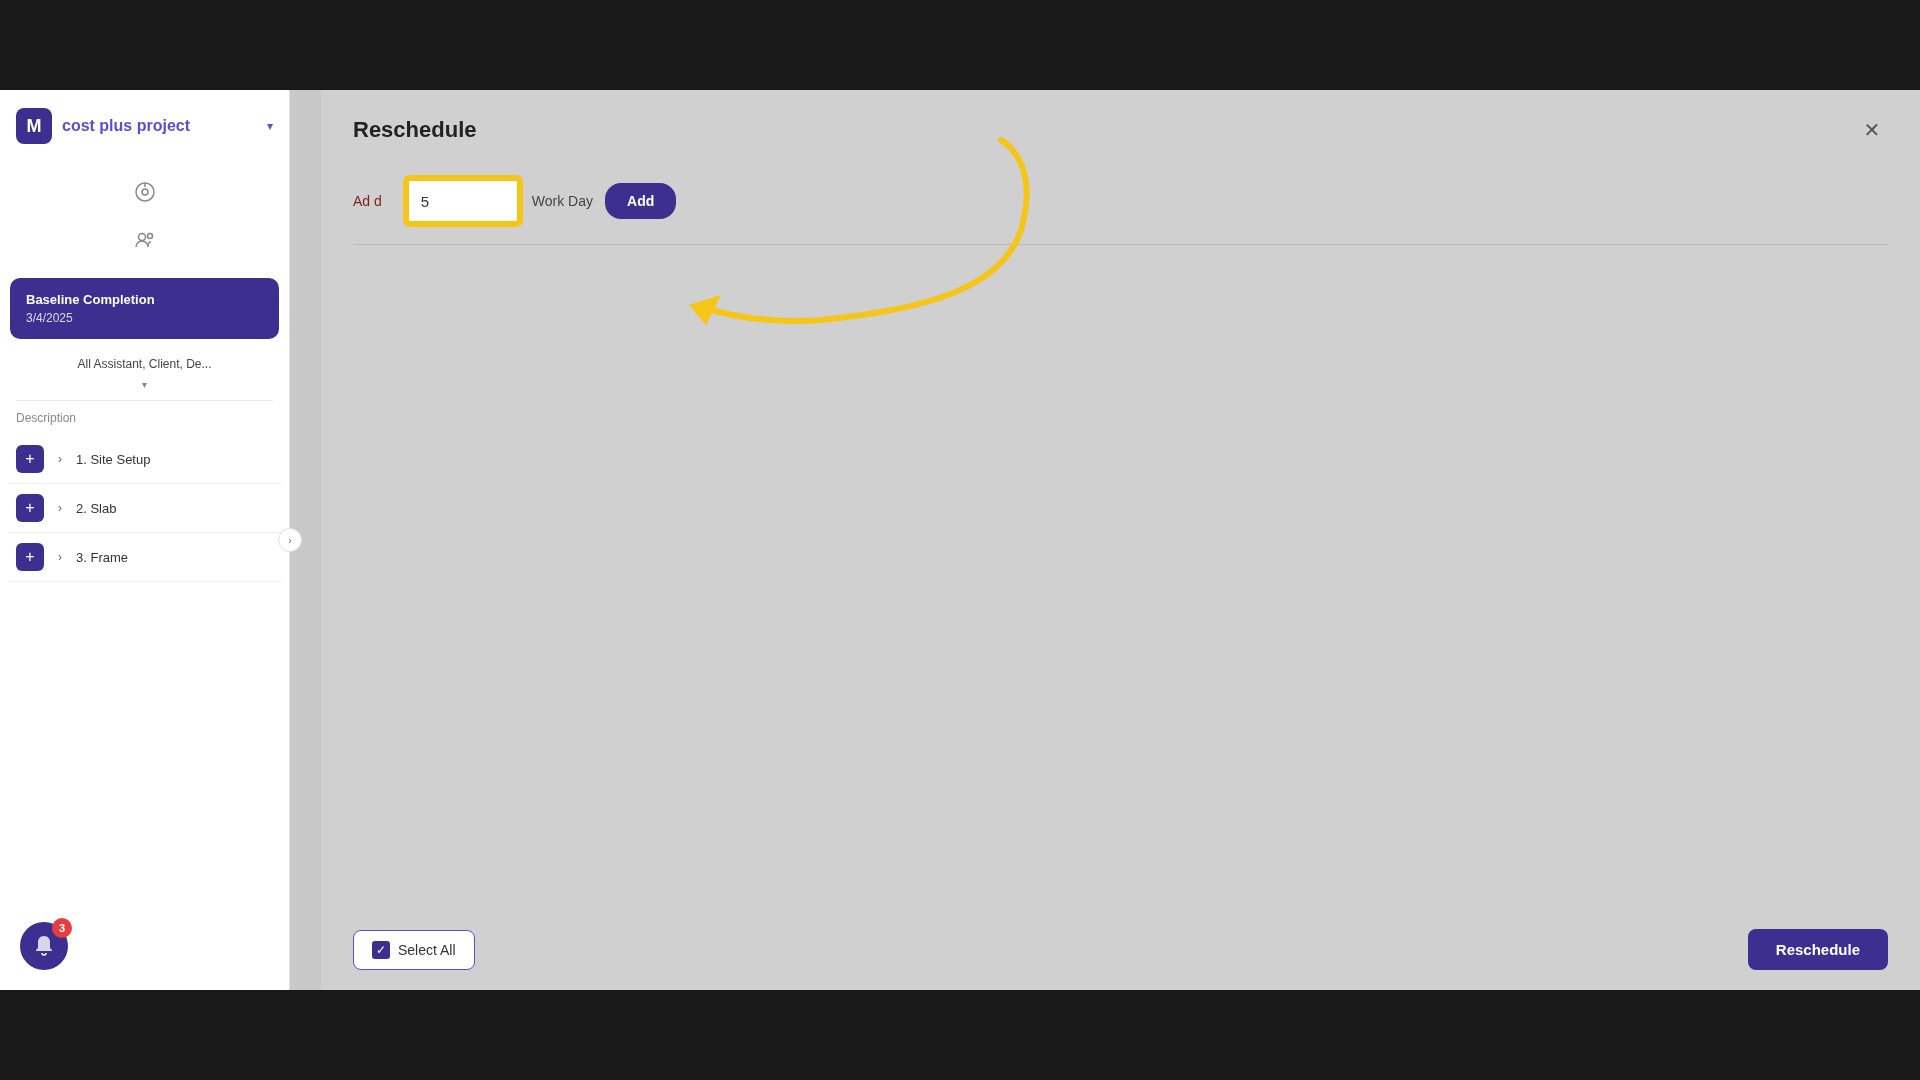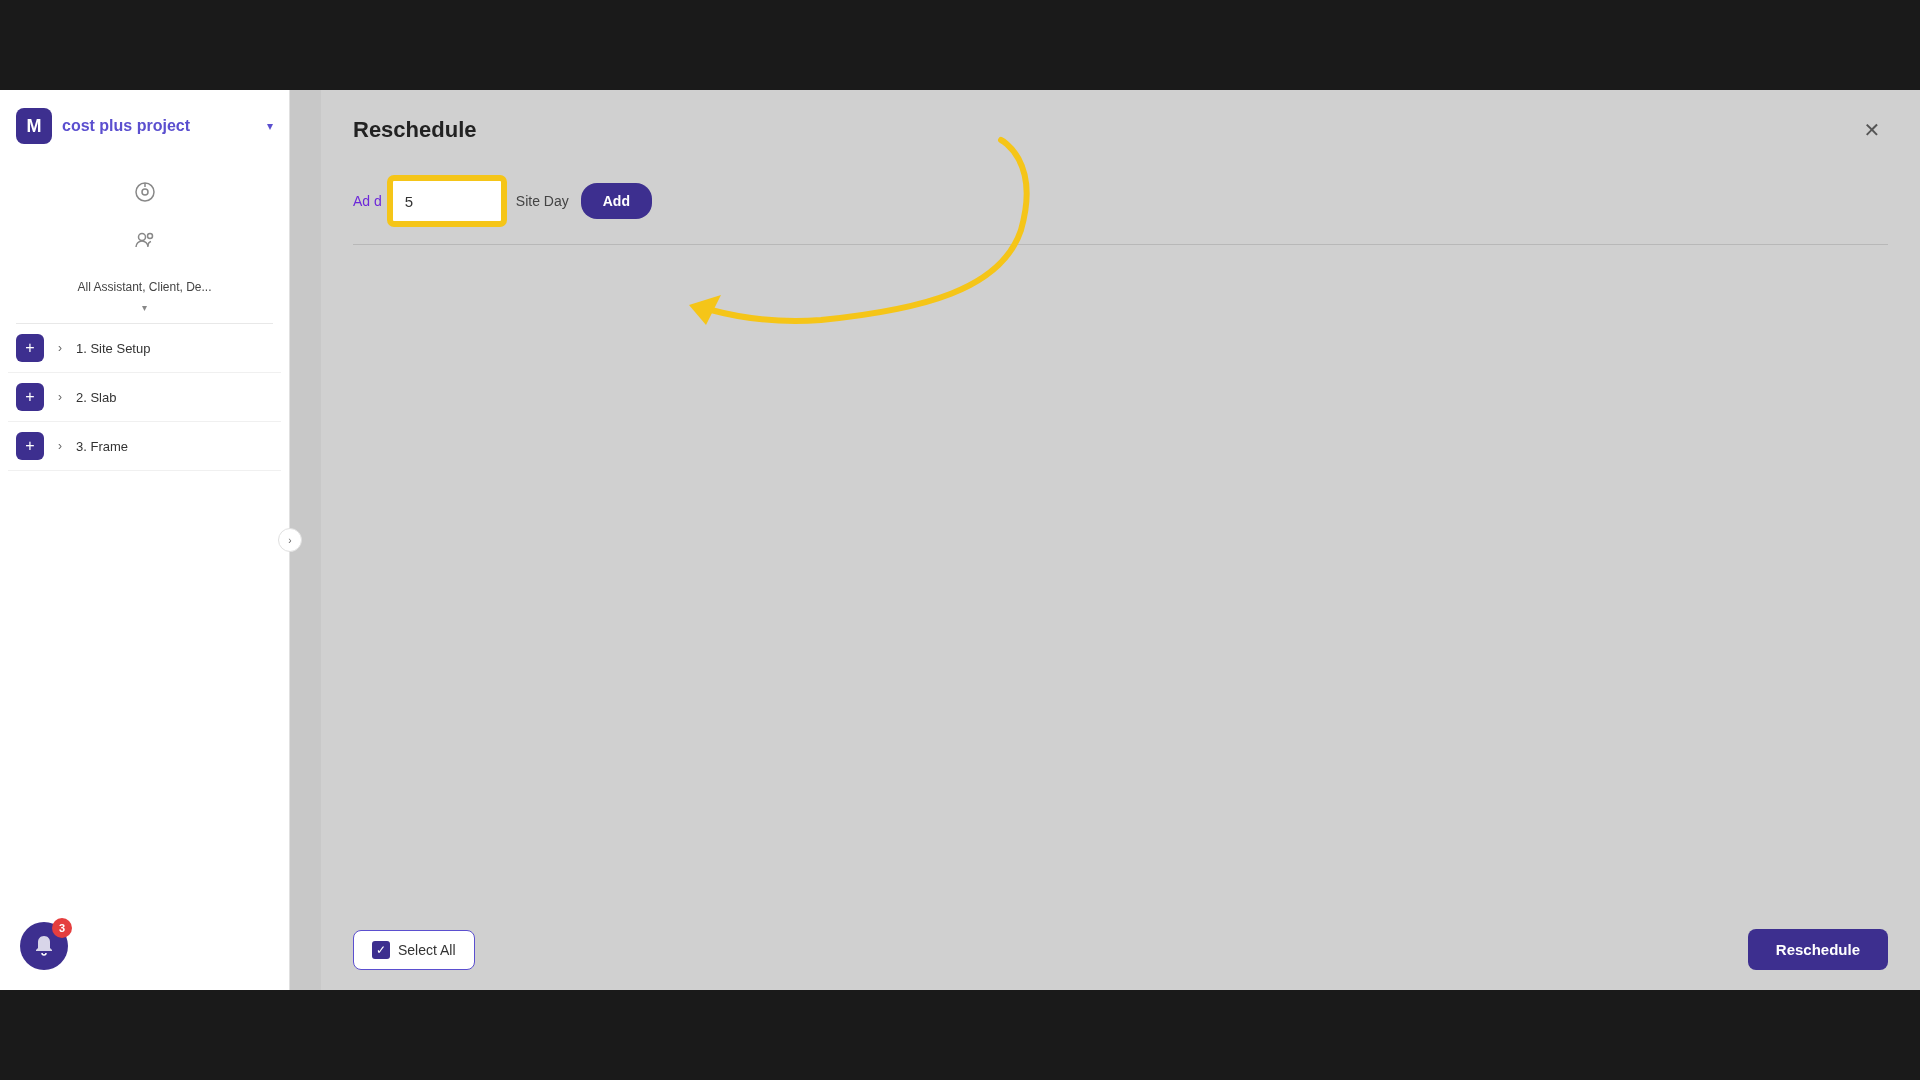--- a/index.html
+++ b/index.html
@@ -279,22 +279,22 @@
 
     .add-days-row {
       display: flex;
       align-items: center;
       gap: 0;
       margin-bottom: 20px;
     }
 
     .add-label {
       font-size: 14px;
-      color: #6d28d9;
-      margin-right: 8px;
+      color: #7f1d1d;
+      margin-right: 24px;
       white-space: nowrap;
     }
 
     .days-input-wrapper {
       border: 3px solid #f5c518;
       border-radius: 4px;
       background: white;
       padding: 2px 4px;
       outline: 3px solid #f5c518;
       box-shadow: 0 0 0 2px #f5c518;
@@ -420,30 +420,35 @@
       <div class="nav-item">
         <svg width="22" height="22" viewBox="0 0 22 22" fill="none">
           <circle cx="8" cy="8" r="3.5" stroke="#888" stroke-width="1.5" fill="none"></circle>
           <path d="M2 18c0-3.3 2.7-6 6-6s6 2.7 6 6" stroke="#888" stroke-width="1.5" fill="none"></path>
           <circle cx="16" cy="7" r="2.5" stroke="#888" stroke-width="1.5" fill="none"></circle>
           <path d="M14 17c0-2.2 1-4 3-4.5" stroke="#888" stroke-width="1.5" fill="none"></path>
         </svg>
       </div>
     </div>
 
+    <div class="baseline-card">
+      <div class="baseline-title">Baseline Completion</div>
+      <div class="baseline-date">3/4/2025</div>
+    </div>
 
     <div class="sidebar-chevron">›</div>
 
     <div class="filter-row">
       <span class="filter-text">All Assistant, Client, De...</span>
       <span class="filter-chevron">▾</span>
     </div>
 
     <div class="divider"></div>
 
+    <div class="table-header">Description</div>
 
     <div class="task-list">
       <div class="task-item">
         <div class="add-btn">+</div>
         <span class="task-expand">›</span>
         <span class="task-name">1. Site Setup</span>
       </div>
       <div class="task-item">
         <div class="add-btn">+</div>
         <span class="task-expand">›</span>
@@ -478,21 +483,21 @@
           <span>✕</span>
         </div>
       </div>
 
       <div class="modal-body">
         <div class="add-days-row">
           <span class="add-label">Ad d</span>
           <div class="days-input-wrapper">
             <input class="days-input" type="text" value="5" style="">
           </div>
-          <span class="work-days-label">Site Day</span>
+          <span class="work-days-label">Work Day</span>
           <button class="add-action-btn">
             <span>Add</span>
           </button>
         </div>
 
         <div class="modal-divider"></div>
       </div>
 
       <div class="modal-footer">
         <button class="select-all-btn">

